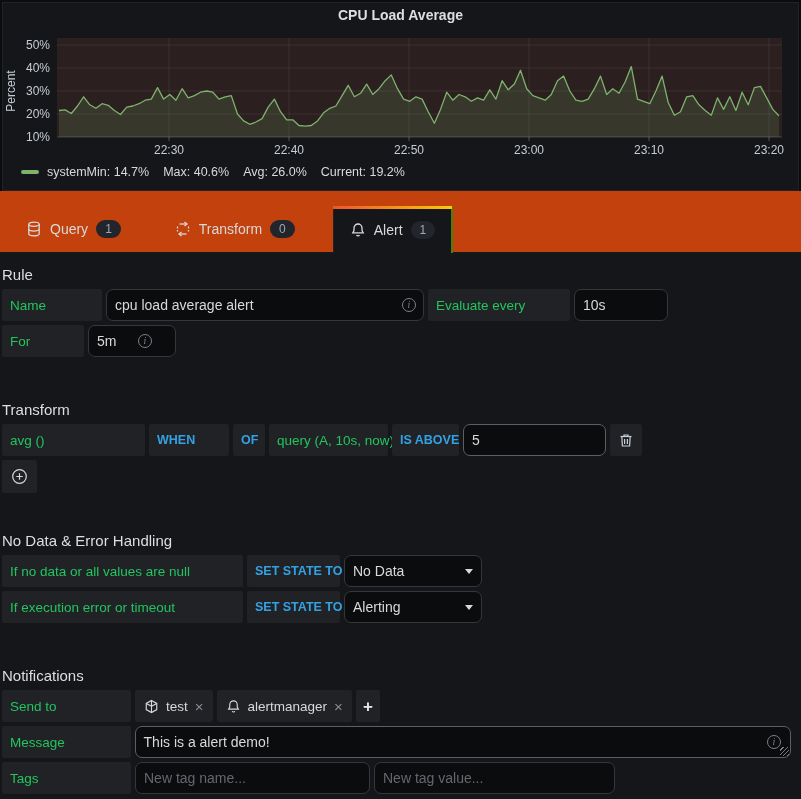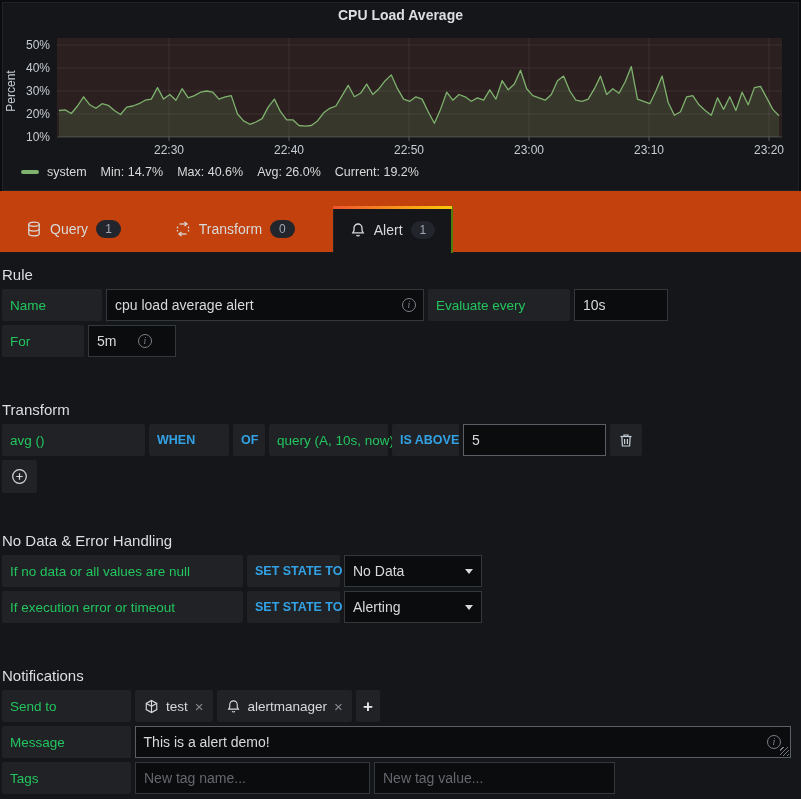--- a/index.html
+++ b/index.html
@@ -12,21 +12,21 @@
   .panel {
     position:absolute; left:2px; top:2px; width:797px; height:189px;
     background:#141619; border:1px solid #202226;
   }
   .panel-title { position:absolute; top:4px; left:0; width:100%; text-align:center;
     font-size:14px; font-weight:bold; color:#dcdee1; }
   .chart-svg { position:absolute; left:0; top:22px; }
   .legend { position:absolute; left:18px; top:162px; display:flex; align-items:center;
     font-size:12.5px; color:#d8d9da; }
   .legend-dash { width:18px; height:4px; border-radius:2px; margin-right:8px; }
-  .legend-series { margin-right:14px; }
+  .legend-series { }
   .legend-stat { margin-right:14px; }
   
   .tabbar { position:absolute; left:0; top:191px; width:801px; height:62px;
     background:#c2410c; border-bottom:1px solid #17191d; }
   .tabs { position:absolute; left:10px; bottom:0; display:flex; }
   .tab { position:relative; display:flex; align-items:center; gap:8px;
     height:46px; padding:0 16px; margin-right:22px; font-size:14px; color:#d8d9da; cursor:pointer; }
   .tab .count { background:#22252b; color:#9fa7b3; font-size:12px; line-height:18px;
     padding:0 9px; border-radius:10px; }
   .tab.active { background:#141619; border-left:1px solid #202226; border-right:2px solid #4d7c0f;
@@ -40,21 +40,21 @@
   .section-h { font-size:15px; font-weight:500; color:#dcdee1; line-height:20px; }
   .mt-cond { margin-top:43px; } .mt-nodata { margin-top:38px; } .mt-notif { margin-top:43px; }
   .row { display:flex; margin-top:4px; }
   .row > * { margin-right:4px; }
   .glabel {
     background:#202226; border-radius:2px; height:32px; display:flex; align-items:center;
     padding:0 8px; font-size:13.5px; font-weight:500; color:#22c55e; white-space:nowrap;
   }
   .glabel.blue { color:#33a2e5; font-size:12.5px; font-weight:700; justify-content:flex-start; }
   .ginput, .gselect, .gtextarea {
-    background:#0b0c0e; border:1px solid #33383d; border-radius:0; height:32px;
+    background:#0b0c0e; border:1px solid #33383d; border-radius:7px; height:32px;
     color:#d8d9da; font-size:14px; padding:0 8px; font-family:"Liberation Sans", sans-serif;
     outline:none; position:relative;
   }
   .bright { border-color:#5a5f66; }
   .iwrap { position:relative; display:inline-block; height:32px; }
   .iwrap > input { width:100%; height:100%; }
   .info-i {
     position:absolute; top:9px; width:14px; height:14px; border:1px solid #7b8087; border-radius:50%;
     color:#7b8087; font-size:10px; line-height:12px; text-align:center; font-style:italic;
     font-family:"Liberation Serif", serif;

